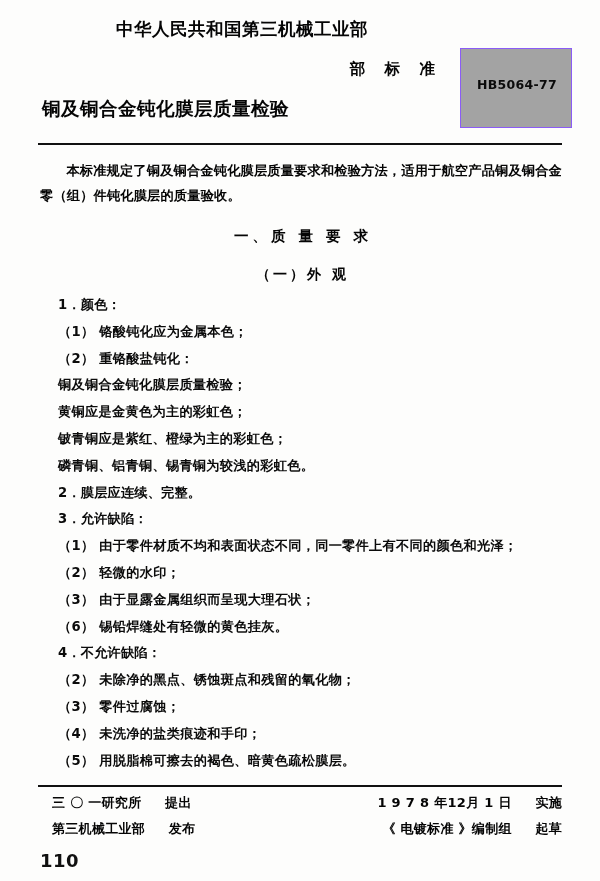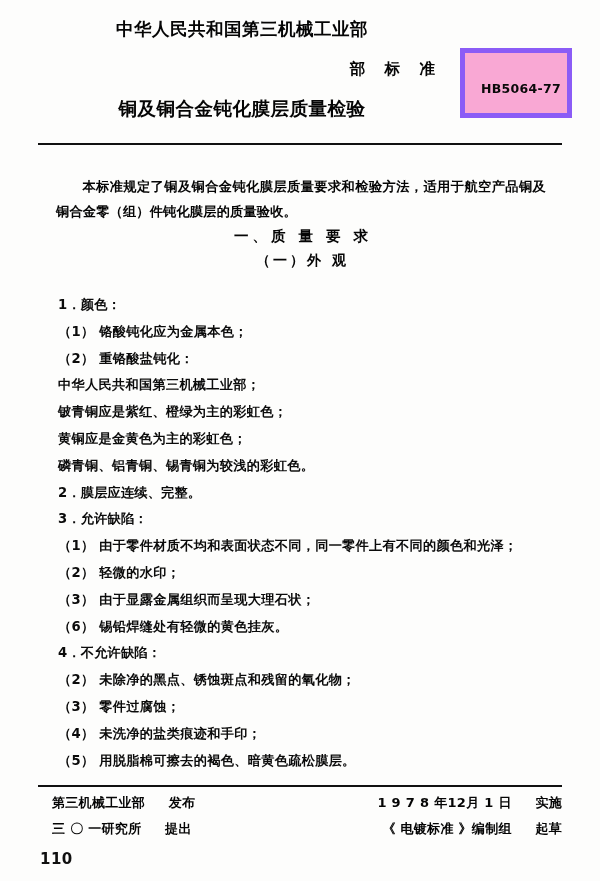--- a/index.html
+++ b/index.html
@@ -64,38 +64,38 @@
     text-indent: 7px;
     line-height: 22px;
     white-space: nowrap;
   }
 
   .doc-title {
     position: absolute;
     left: 0;
     top: 96px;
     width: 400px;
-    text-align: center;
+    text-align: left;
     font-size: 18.5px;
     font-weight: bold;
     letter-spacing: 0.5px;
     line-height: 26px;
     white-space: nowrap;
   }
 
   
   .std-box {
     position: absolute;
     left: 458px;
     top: 48px;
     width: 112px;
-    height: 70px;
-    border: 5px solid #8b5cf6;
+    height: 80px;
+    border: 1px solid #8b5cf6;
     box-sizing: border-box;
-    background: #f9a8d4;
+    background: #a3a3a3;
   }
   .std-box-inner {
     position: absolute;
     left: 0;
     top: 0;
     width: 112px;
     height: 70px;
     display: flex;
     align-items: center;
     justify-content: center;
@@ -126,41 +126,41 @@
     left: 40px;
     top: 158px;
     width: 522px;
     font-size: 13.2px;
     font-weight: bold;
     line-height: 25px;
     text-align: justify;
     letter-spacing: 0.2px;
   }
   .abstract p {
-    margin: 16px;
+    margin: 0;
     text-indent: 2em;
   }
 
   
   .sect-h1 {
     position: absolute;
     left: 40px;
     top: 224px;
     width: 522px;
     text-align: center;
     font-size: 14.5px;
     font-weight: bold;
     letter-spacing: 4px;
     text-indent: 4px;
     line-height: 24px;
   }
   .sect-h2 {
     position: absolute;
     left: 40px;
-    top: 248px;
+    top: 262px;
     width: 522px;
     text-align: center;
     font-size: 14px;
     font-weight: bold;
     letter-spacing: 3px;
     text-indent: 3px;
     line-height: 24px;
   }
 
   
@@ -210,21 +210,21 @@
     white-space: nowrap;
     letter-spacing: 0.3px;
   }
   .foot-line .sp { display: inline-block; width: 14px; }
 
   .page-number {
     position: absolute;
     left: 40px;
     top: 850px;
     font-family: "DejaVu Sans", "Liberation Sans", sans-serif;
-    font-size: 15px;
+    font-size: 18px;
     font-weight: bold;
     letter-spacing: 0.5px;
     color: #101010;
   }
 </style>
 </head>
 <body>
 
 <div id="page">
 
@@ -248,50 +248,50 @@
     <p>本标准规定了铜及铜合金钝化膜层质量要求和检验方法，适用于航空产品铜及铜合金零（组）件钝化膜层的质量验收。</p>
   </div>
 
   <div class="sect-h1">一、质 量 要 求</div>
   <div class="sect-h2">（一）外 观</div>
 
   <div class="body-block" id="body-block">
       <div class="body-line num-item">1．颜色：</div>
       <div class="body-line">（1） 铬酸钝化应为金属本色；</div>
       <div class="body-line">（2） 重铬酸盐钝化：</div>
-      <div class="body-line">中华人民共和国第三机械工业部；</div>
+      <div class="body-line">铜及铜合金钝化膜层质量检验；</div>
+      <div class="body-line">黄铜应是金黄色为主的彩虹色；</div>
       <div class="body-line">铍青铜应是紫红、橙绿为主的彩虹色；</div>
-      <div class="body-line">黄铜应是金黄色为主的彩虹色；</div>
       <div class="body-line">磷青铜、铝青铜、锡青铜为较浅的彩虹色。</div>
       <div class="body-line num-item">2．膜层应连续、完整。</div>
       <div class="body-line num-item">3．允许缺陷：</div>
       <div class="body-line">（1） 由于零件材质不均和表面状态不同，同一零件上有不同的颜色和光泽；</div>
       <div class="body-line">（2） 轻微的水印；</div>
       <div class="body-line">（3） 由于显露金属组织而呈现大理石状；</div>
       <div class="body-line">（6） 锡铅焊缝处有轻微的黄色挂灰。</div>
       <div class="body-line num-item">4．不允许缺陷：</div>
       <div class="body-line">（2） 未除净的黑点、锈蚀斑点和残留的氧化物；</div>
       <div class="body-line">（3） 零件过腐蚀；</div>
       <div class="body-line">（4） 未洗净的盐类痕迹和手印；</div>
       <div class="body-line">（5） 用脱脂棉可擦去的褐色、暗黄色疏松膜层。</div>
     </div>
 
   <div class="rule rule-bot"></div>
 
   <div class="footer">
     <div class="foot-col-left">
       <div class="foot-line">
+        <span>三 〇 一研究所</span>
+        <span class="sp"></span>
+        <span>提出</span>
+      </div>
+      <div class="foot-line">
         <span>第三机械工业部</span>
         <span class="sp"></span>
         <span>发布</span>
-      </div>
-      <div class="foot-line">
-        <span>三 〇 一研究所</span>
-        <span class="sp"></span>
-        <span>提出</span>
       </div>
     </div>
 
     <div class="foot-col-right">
       <div class="foot-line">
         <span>1 9 7 8 年12月 1 日</span>
         <span class="sp"></span>
         <span>实施</span>
       </div>
       <div class="foot-line">

